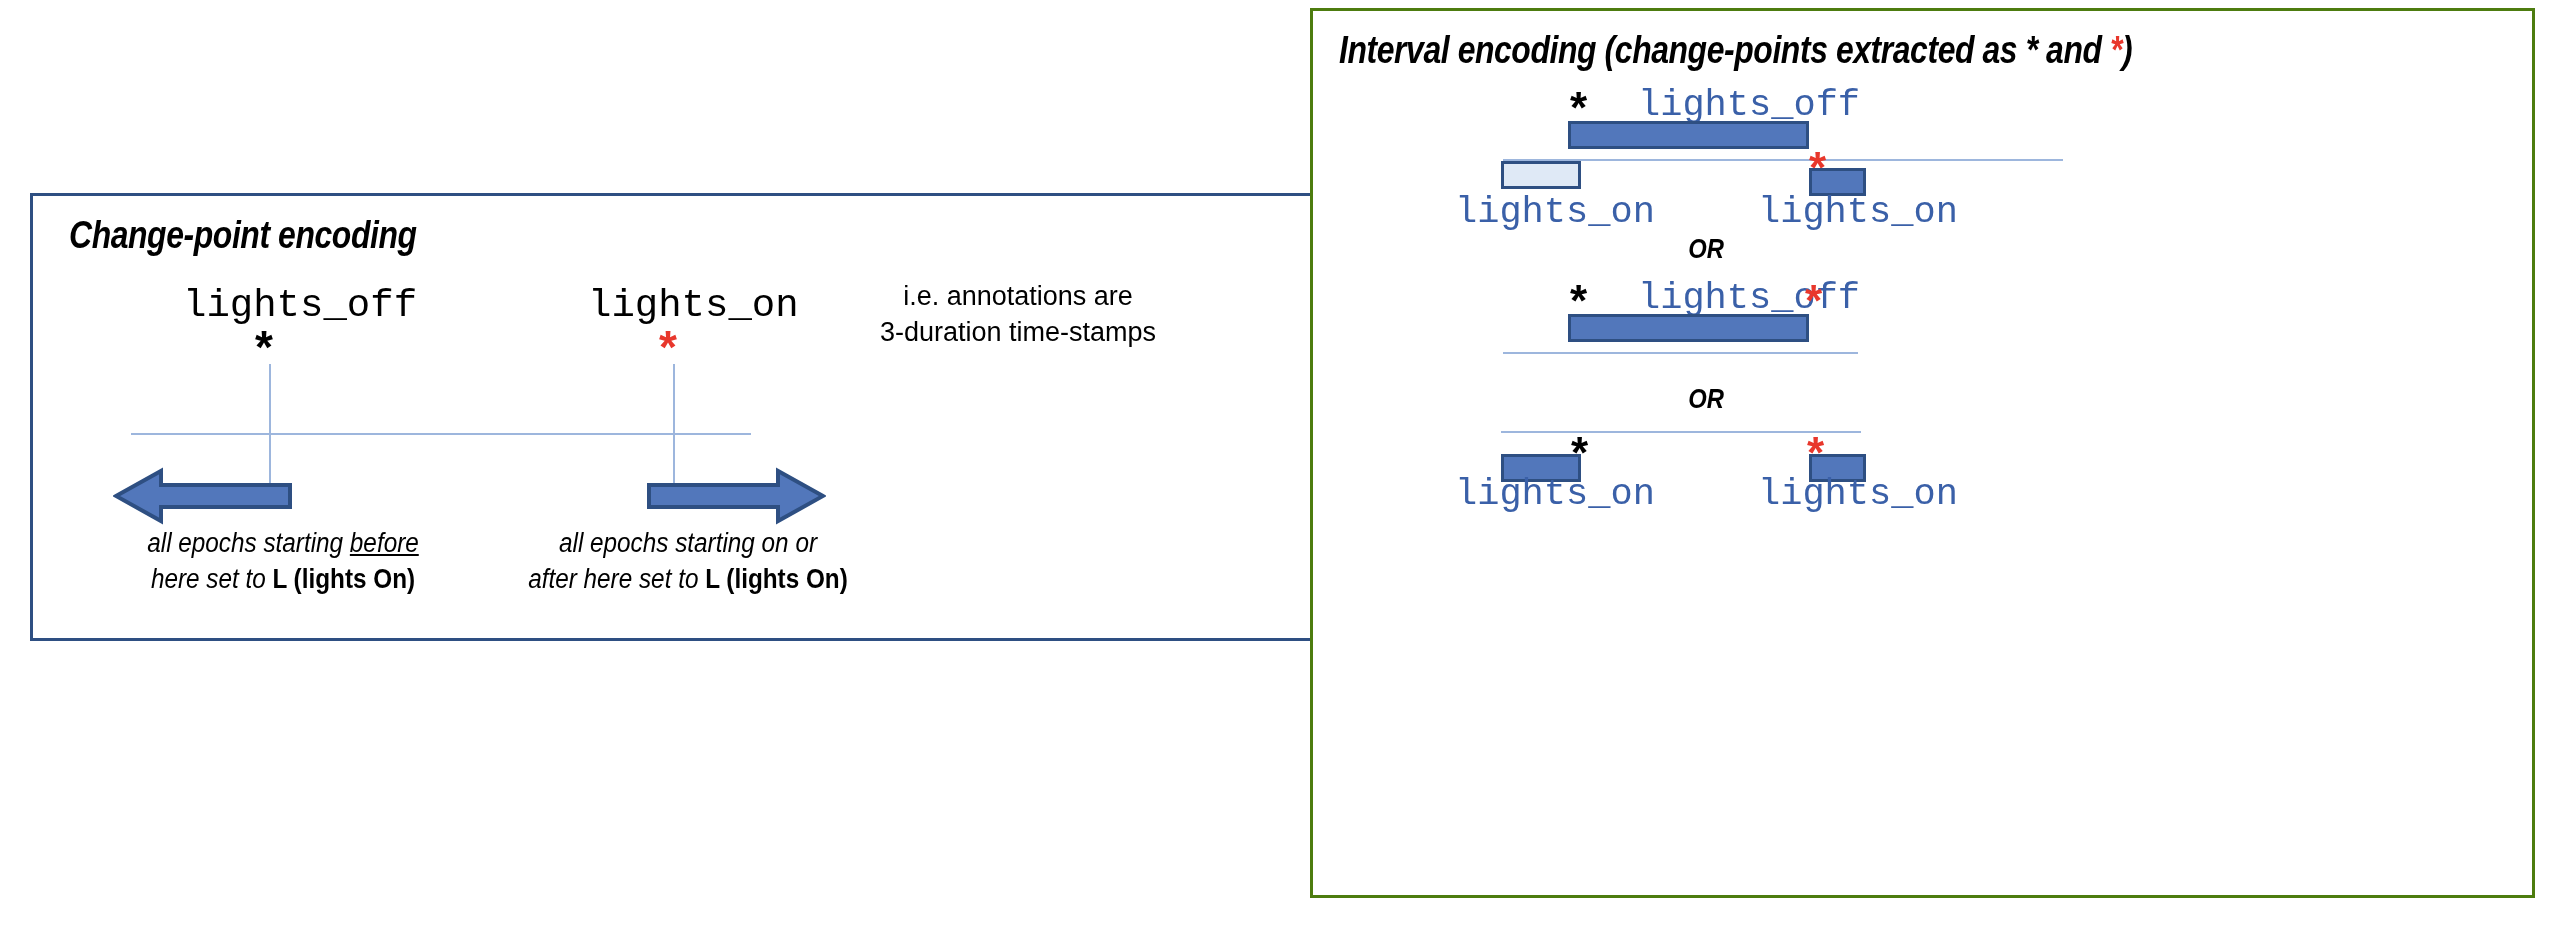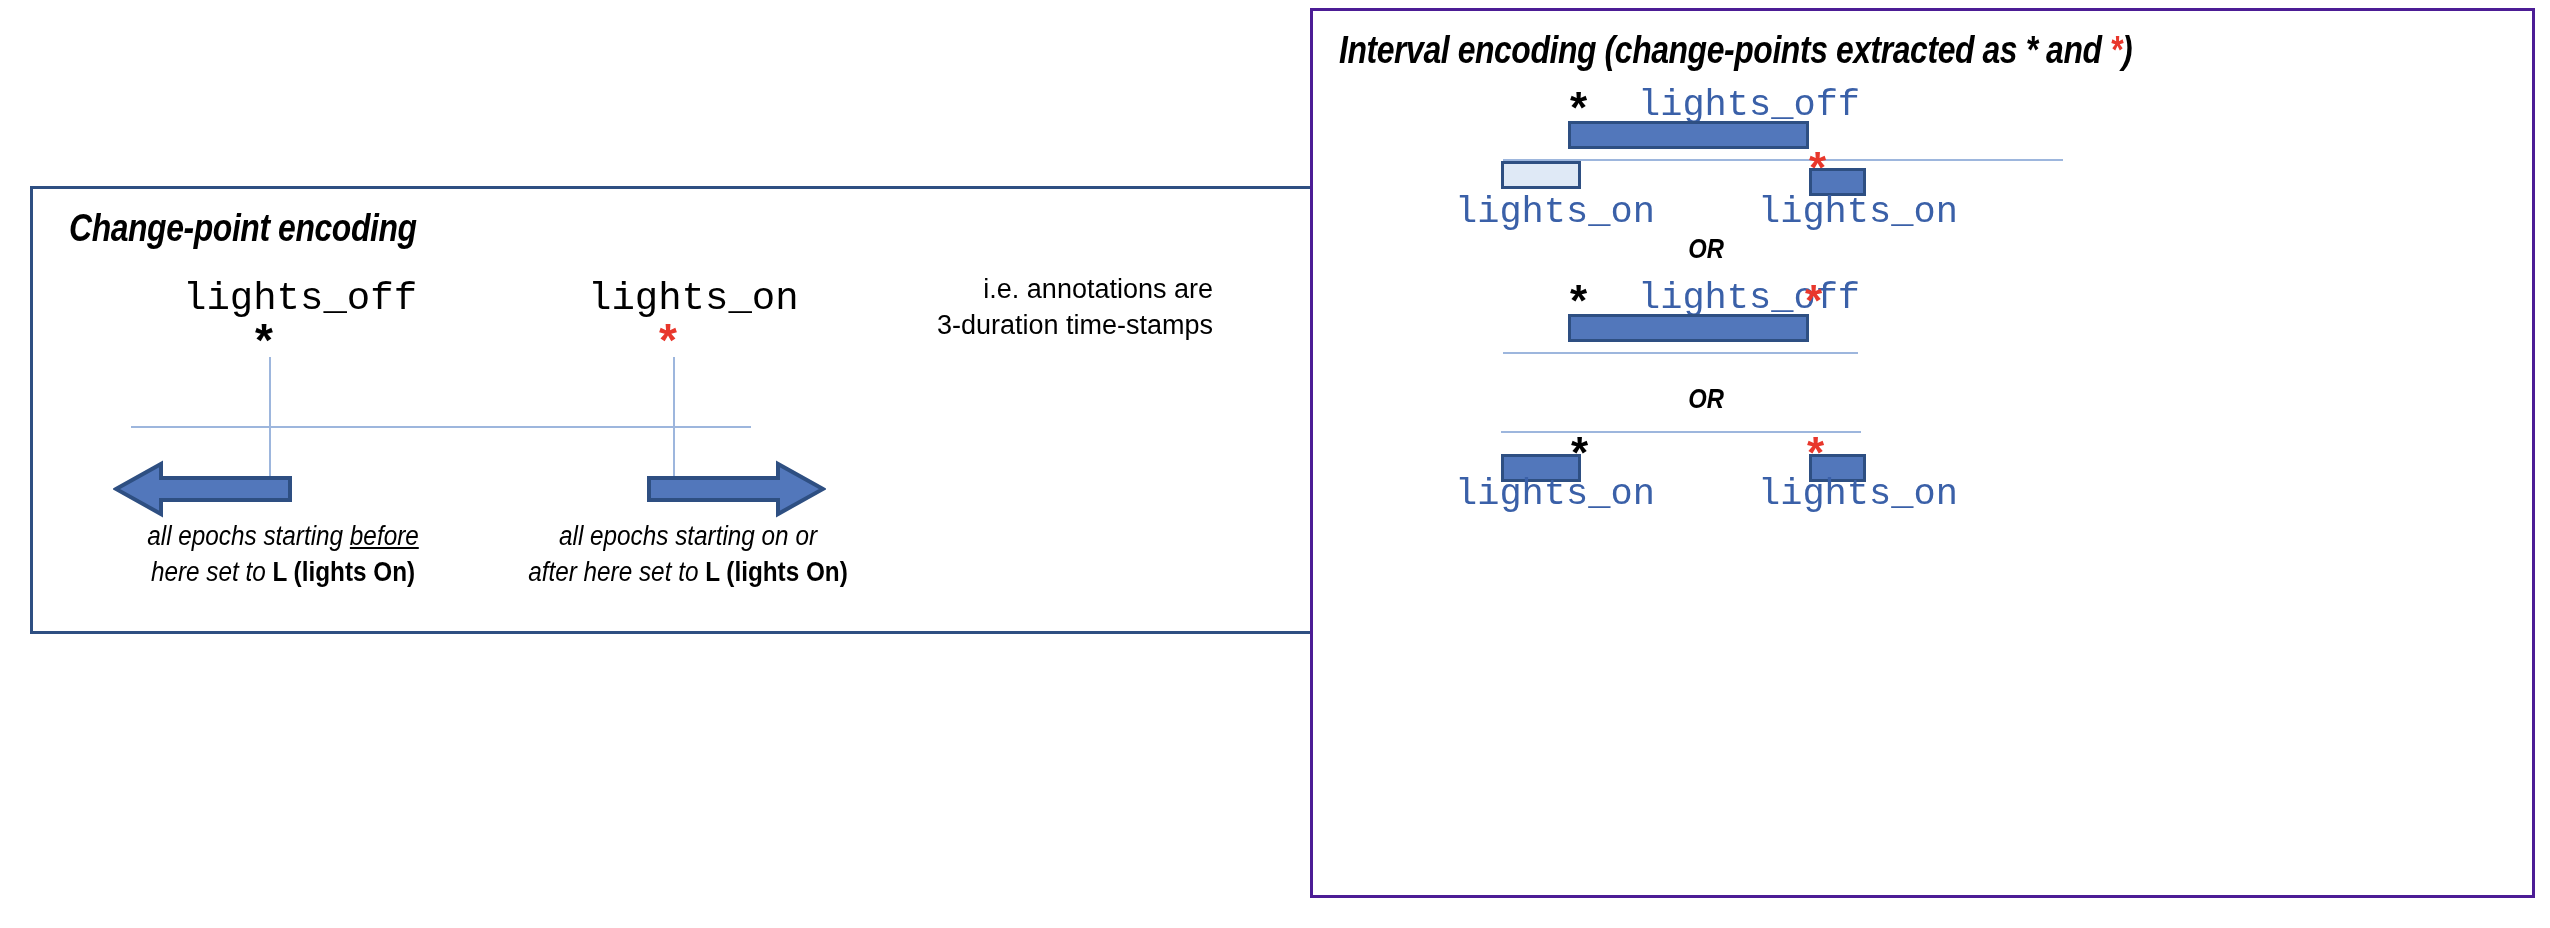--- a/index.html
+++ b/index.html
@@ -23,31 +23,31 @@
   }
 
   
   .panel {
     position: absolute;
     box-sizing: border-box;
     background: #ffffff;
   }
   #panel-left {
     left: 30px;
-    top: 186px;
+    top: 193px;
     width: 1368px;
     height: 448px;
     border: 3px solid #2e4f82;
   }
   #panel-right {
     left: 1310px;
     top: 8px;
     width: 1225px;
     height: 890px;
-    border: 3px solid #4c1d95;
+    border: 3px solid #4d7c0f;
   }
 
   .panel-title {
     position: absolute;
     font-family: "Liberation Sans", sans-serif;
     font-style: italic;
     font-weight: 700;
     color: #000000;
     letter-spacing: -0.5px;
     white-space: nowrap;
@@ -194,21 +194,21 @@
 
     <div class="caption" style="left: 400px; top: 330px; width: 510px;">
       <div>
         <span>all epochs starting on or</span>
       </div>
       <div>
         <span>after here set to </span><span class="b">L (lights On)</span>
       </div>
     </div>
 
-    <div class="note" style="left: 790px; top: 82px; width: 390px; text-align: right;">
+    <div class="note" style="left: 790px; top: 82px; width: 390px;">
       <div>i.e. annotations are</div>
       <div>3-duration time-stamps</div>
     </div>
 
   </div>
 
   <div class="panel" id="panel-right">
 
     <div class="panel-title" id="right-title">
       <span>Interval encoding (change-points extracted as * and </span><span class="red-star-inline">*</span><span>)</span>

